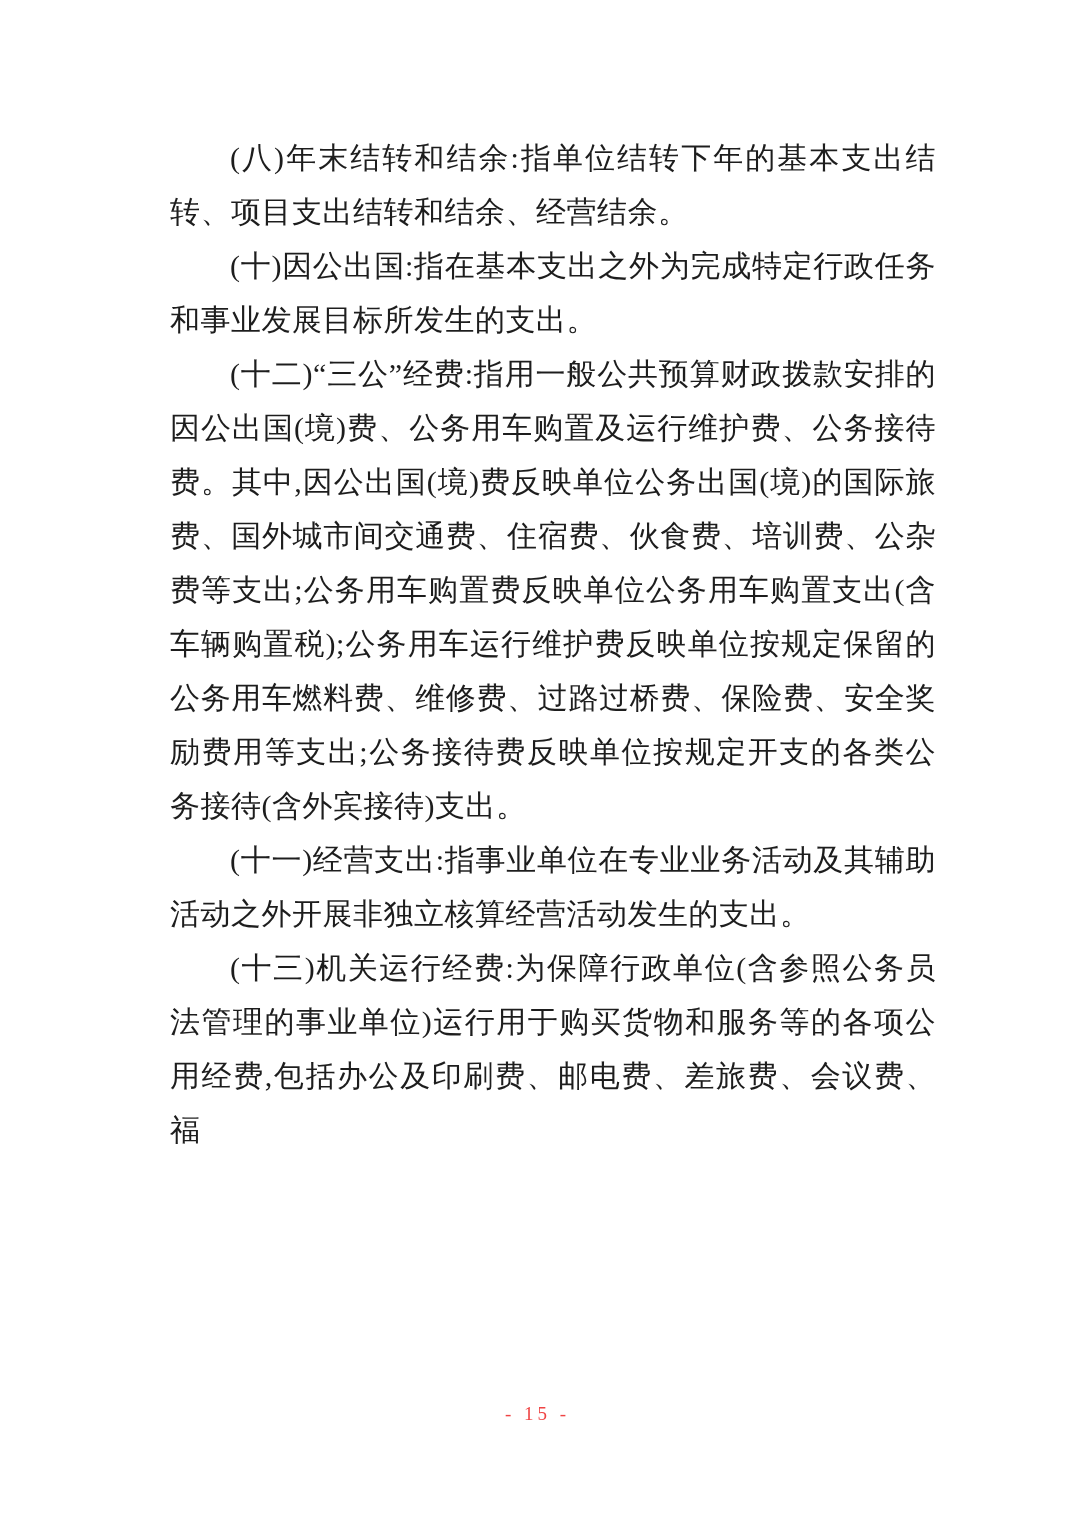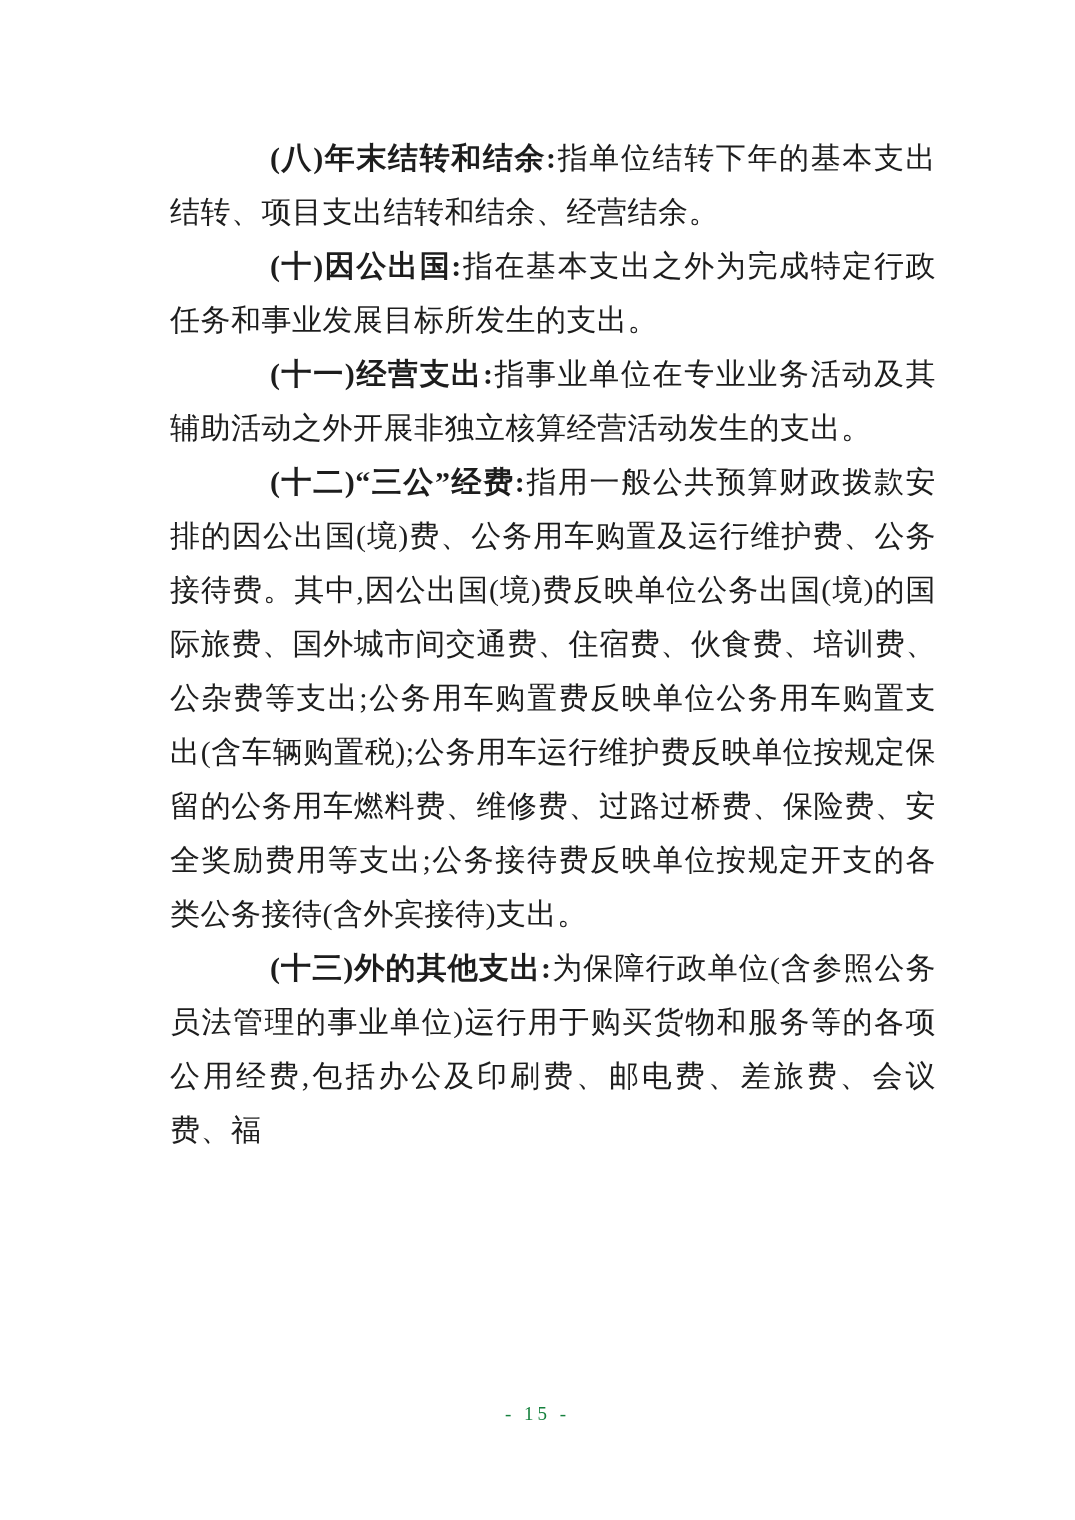--- a/index.html
+++ b/index.html
@@ -25,52 +25,51 @@
   .para {
     margin: 0;
     text-indent: 2em;
     font-size: 30px;
     line-height: 54px;
     text-align: justify;
     text-justify: inter-character;
     letter-spacing: 0.5px;
   }
   .para .label {
-    font-weight: bold;
-    margin-left: 40px;
+    font-weight: normal;
   }
   .footer {
     position: absolute;
     top: 1403px;
     left: 0;
     width: 100%;
     text-align: center;
   }
   .page-number {
     font-size: 19px;
     letter-spacing: 4px;
-    color: #15803d;
+    color: #ef4444;
     font-family: "Liberation Serif", "DejaVu Serif", serif;
   }
 </style>
 </head>
 <body>
 
 <div class="page">
   <div class="content">
 
     <p class="para"><span class="label">(八)年末结转和结余:</span><span class="body-text">指单位结转下年的基本支出结转、项目支出结转和结余、经营结余。</span></p>
 
 
     <p class="para"><span class="label">(十)因公出国:</span><span class="body-text">指在基本支出之外为完成特定行政任务和事业发展目标所发生的支出。</span></p>
 
+    <p class="para"><span class="label">(十二)“三公”经费:</span><span class="body-text">指用一般公共预算财政拨款安排的因公出国(境)费、公务用车购置及运行维护费、公务接待费。其中,因公出国(境)费反映单位公务出国(境)的国际旅费、国外城市间交通费、住宿费、伙食费、培训费、公杂费等支出;公务用车购置费反映单位公务用车购置支出(含车辆购置税);公务用车运行维护费反映单位按规定保留的公务用车燃料费、维修费、过路过桥费、保险费、安全奖励费用等支出;公务接待费反映单位按规定开支的各类公务接待(含外宾接待)支出。</span></p>
+
     <p class="para"><span class="label">(十一)经营支出:</span><span class="body-text">指事业单位在专业业务活动及其辅助活动之外开展非独立核算经营活动发生的支出。</span></p>
 
-    <p class="para"><span class="label">(十二)“三公”经费:</span><span class="body-text">指用一般公共预算财政拨款安排的因公出国(境)费、公务用车购置及运行维护费、公务接待费。其中,因公出国(境)费反映单位公务出国(境)的国际旅费、国外城市间交通费、住宿费、伙食费、培训费、公杂费等支出;公务用车购置费反映单位公务用车购置支出(含车辆购置税);公务用车运行维护费反映单位按规定保留的公务用车燃料费、维修费、过路过桥费、保险费、安全奖励费用等支出;公务接待费反映单位按规定开支的各类公务接待(含外宾接待)支出。</span></p>
-
-    <p class="para"><span class="label">(十三)外的其他支出:</span><span class="body-text">为保障行政单位(含参照公务员法管理的事业单位)运行用于购买货物和服务等的各项公用经费,包括办公及印刷费、邮电费、差旅费、会议费、福</span></p>
+    <p class="para"><span class="label">(十三)机关运行经费:</span><span class="body-text">为保障行政单位(含参照公务员法管理的事业单位)运行用于购买货物和服务等的各项公用经费,包括办公及印刷费、邮电费、差旅费、会议费、福</span></p>
 
   </div>
 
   <div class="footer">
     <span class="page-number">- 15 -</span>
   </div>
 </div>
 
 </body></html>

